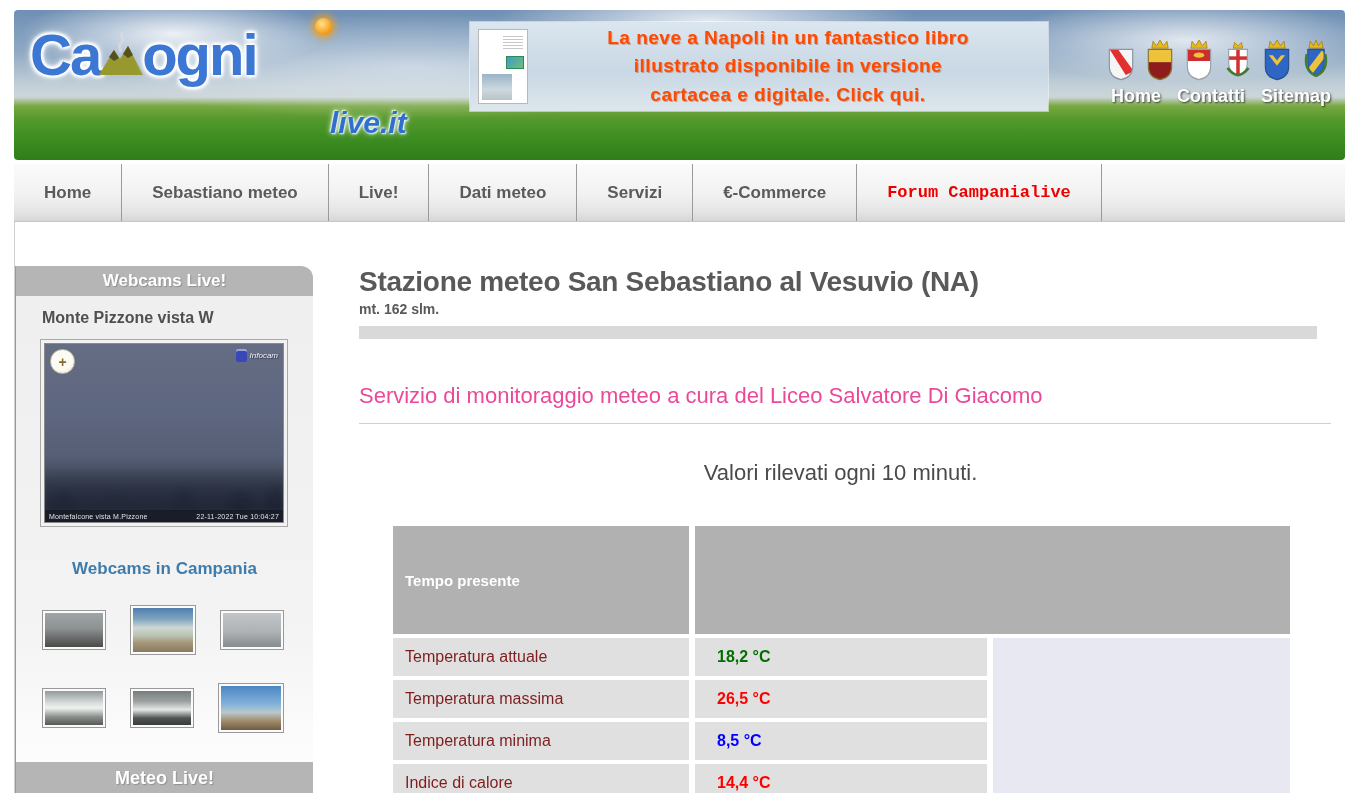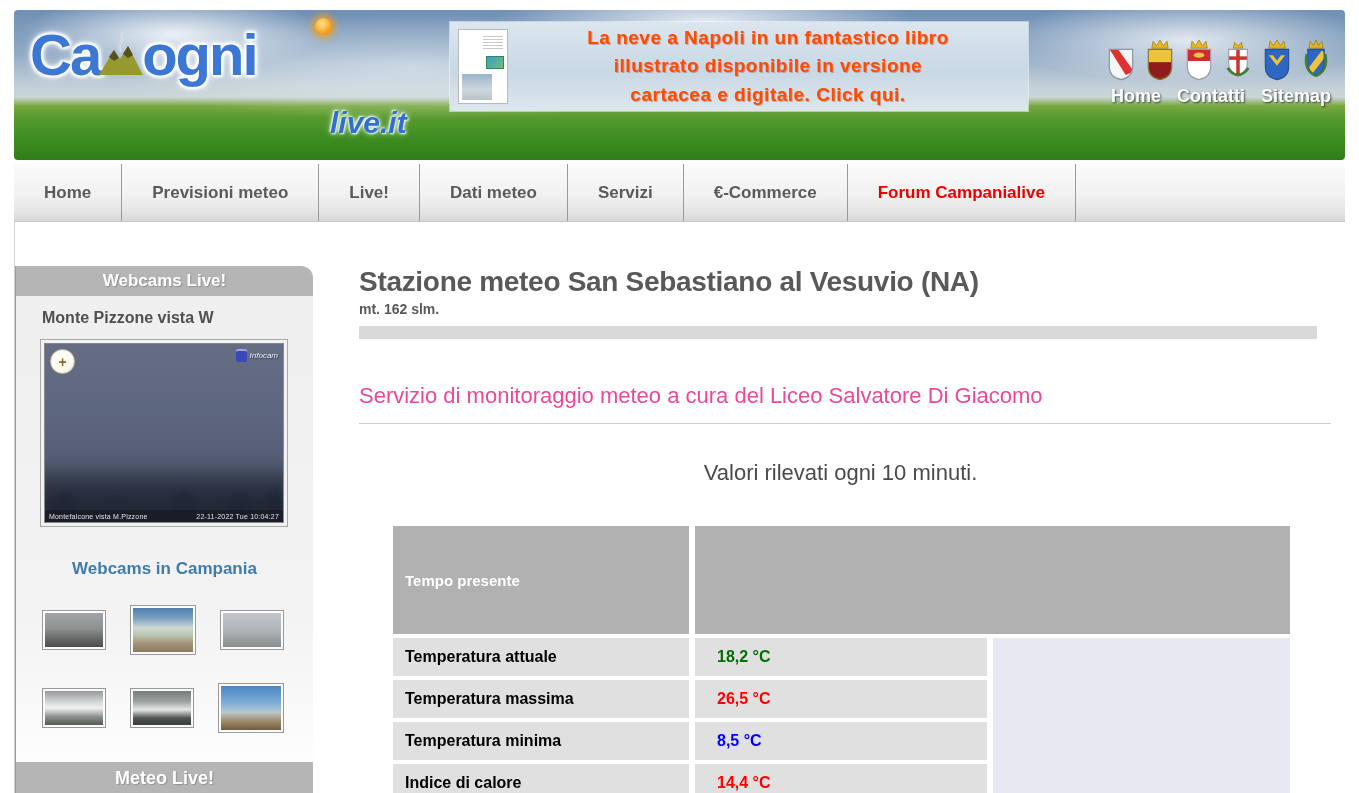--- a/index.html
+++ b/index.html
@@ -21,21 +21,21 @@
     text-shadow:2px 2px 3px rgba(255,255,255,.95), -2px -2px 3px rgba(255,255,255,.95),
       2px -2px 3px rgba(255,255,255,.9), -2px 2px 3px rgba(255,255,255,.9), 0 0 10px #fff; }
   .volcano { display:inline-block; vertical-align:baseline; margin:0 -2px; }
   .sun { position:absolute; top:-8px; left:285px; width:17px; height:17px; border-radius:50%;
     background:radial-gradient(circle at 40% 35%, #ffe28a, #f5930a 75%);
     box-shadow:0 0 7px 3px rgba(245,160,20,.85); }
   .logo-sub { position:absolute; left:300px; top:82px; font-size:30px; font-weight:bold;
     font-style:italic; color:#2f6fd0;
     text-shadow:1px 1px 2px rgba(255,255,255,.95), -1px -1px 2px rgba(255,255,255,.95), 0 0 6px #fff; }
 
-  .banner { position:absolute; left:436px; top:12px; width:578px; height:89px;
+  .banner { position:absolute; left:456px; top:12px; width:578px; height:89px;
     background:linear-gradient(180deg,#dbe6ef 0%,#c9d8e5 55%,#dde6ec 100%);
     box-shadow:0 0 0 1px rgba(255,255,255,.5); display:flex; align-items:center; }
   .book { width:50px; height:75px; margin-left:8px; background:#fff; border:1px solid #b8b8b8;
     position:relative; flex:0 0 auto; }
   .book .b-img { position:absolute; left:27px; top:26px; width:18px; height:13px;
     background:linear-gradient(135deg,#3f9ad0 0%,#6fc06f 100%); border:1px solid #2a8a5a; }
   .book .b-lines { position:absolute; left:24px; top:6px; width:20px; height:14px;
     background:repeating-linear-gradient(180deg,#c8c8c8 0 1px, transparent 1px 3px); }
   .book .b-photo { position:absolute; left:3px; top:44px; width:30px; height:26px;
     background:linear-gradient(180deg,#9ab4c8,#cdd8de 60%,#b8c4c8); }
@@ -115,21 +115,21 @@
   .main hr { margin-top:14px; border:0; border-top:1px solid #cfcfcf; width:100%; }
   .values-heading { margin:36px 0 0 34px; width:895px; text-align:center;
     font-size:22px; color:#4a4a4a; }
 
   .weather-table { margin:40px 0 0 34px; display:grid;
     grid-template-columns:296px 292px 297px; column-gap:6px; row-gap:4px;
     grid-template-rows:108px 38px 38px 38px 38px; }
   .cell { display:flex; align-items:center; }
   .th { background:#b1b1b1; color:#fff; font-size:15px; font-weight:bold; padding-left:12px; }
   .th-wide { grid-column:2 / 4; background:#b1b1b1; }
-  .row-label { background:#e0e0e0; color:#000000; font-size:16px; padding-left:12px;font-weight:bold; }
+  .row-label { background:#e0e0e0; color:#7f1d1d; font-size:16px; padding-left:12px; }
   .row-value { background:#e0e0e0; font-size:16px; font-weight:bold; padding-left:22px; }
   .lavender { grid-column:3; grid-row:2 / 6; background:#e8e8f2; }
 </style>
 </head>
 <body>
 
 <div class="page">
 
   <header class="site-header">
     <div class="logo">
@@ -243,26 +243,26 @@
       <div class="quick-links">
         <a>Home</a>
         <a>Contatti</a>
         <a>Sitemap</a>
       </div>
     </div>
   </header>
 
   <nav class="main-nav">
     <a class="nav-item">Home</a>
-    <a class="nav-item">Previsioni meteo</a>
+    <a class="nav-item">Sebastiano meteo</a>
     <a class="nav-item">Live!</a>
     <a class="nav-item">Dati meteo</a>
     <a class="nav-item">Servizi</a>
     <a class="nav-item">€-Commerce</a>
-    <a class="nav-item" style="color: rgb(238, 0, 0);">Forum Campanialive</a>
+    <a class="nav-item" style="color: rgb(238, 0, 0); font-family: Liberation Mono, monospace;">Forum Campanialive</a>
   </nav>
 
   <div class="content-row">
 
     <aside class="sidebar">
       <div class="side-header">Webcams Live!</div>
       <div class="side-panel">
         <div class="webcam-title">Monte Pizzone vista W</div>
         <div class="webcam-frame">
           <div class="webcam-img">

